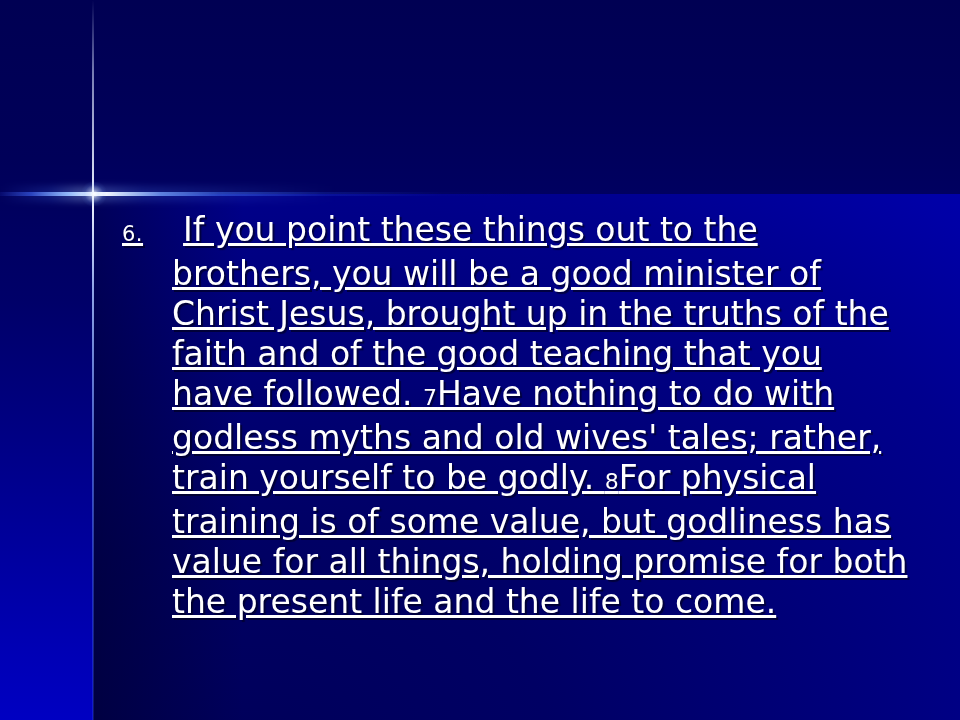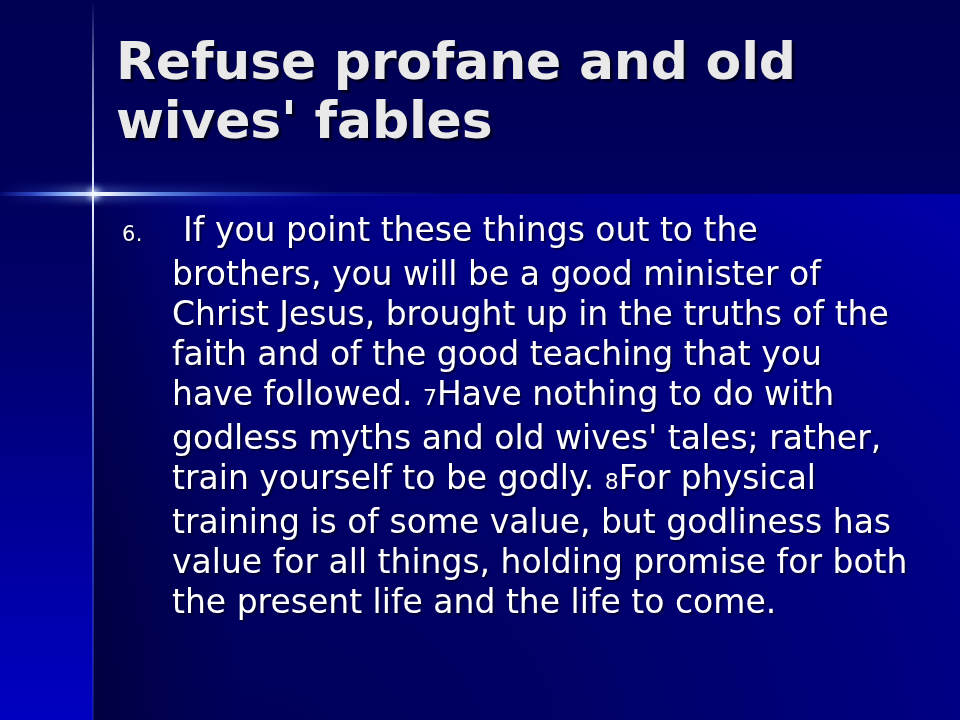--- a/index.html
+++ b/index.html
@@ -133,20 +133,21 @@
     width: 790px;
     color: #ffffff;
     font-size: 33px;
     line-height: 40px;
     text-shadow: 2px 2px 1px rgba(0,0,25,.62);
   }
   .bullet-row {
     display: block;
     padding-left: 50px;
     text-indent: -50px;
+    text-decoration: underline;
   }
   .marker {
     font-size: 21px;
     vertical-align: baseline;
     letter-spacing: .5px;
   }
   .marker-gap { display: inline-block; width: 40px; }
   .verse-num {
     font-size: 22px;
     vertical-align: baseline;
@@ -161,21 +162,20 @@
   <div class="bg-radial"></div>
   <div class="bg-topband"></div>
   <div class="bg-leftcol"></div>
   <div class="bg-seam"></div>
 
   <div class="rule-h-glow"></div>
   <div class="rule-v"></div>
   <div class="rule-h"></div>
   <div class="cross-spark"></div>
 
-  <div class="title">Refuse profane and old wives' fables</div>
 
   <div class="body-block">
     <div class="bullet-row">
       <span class="marker">6.</span><span class="marker-gap"></span><span>If you point these things out to the brothers, you will be a good minister of Christ Jesus, brought up in the truths of the faith and of the good teaching that you have followed. </span><span class="verse-num">7</span><span>Have nothing to do with godless myths and old wives' tales; rather, train yourself to be godly. </span><span class="verse-num">8</span><span>For physical training is of some value, but godliness has value for all things, holding promise for both the present life and the life to come.</span>
     </div>
   </div>
 
 </div>
 
 </body></html>

